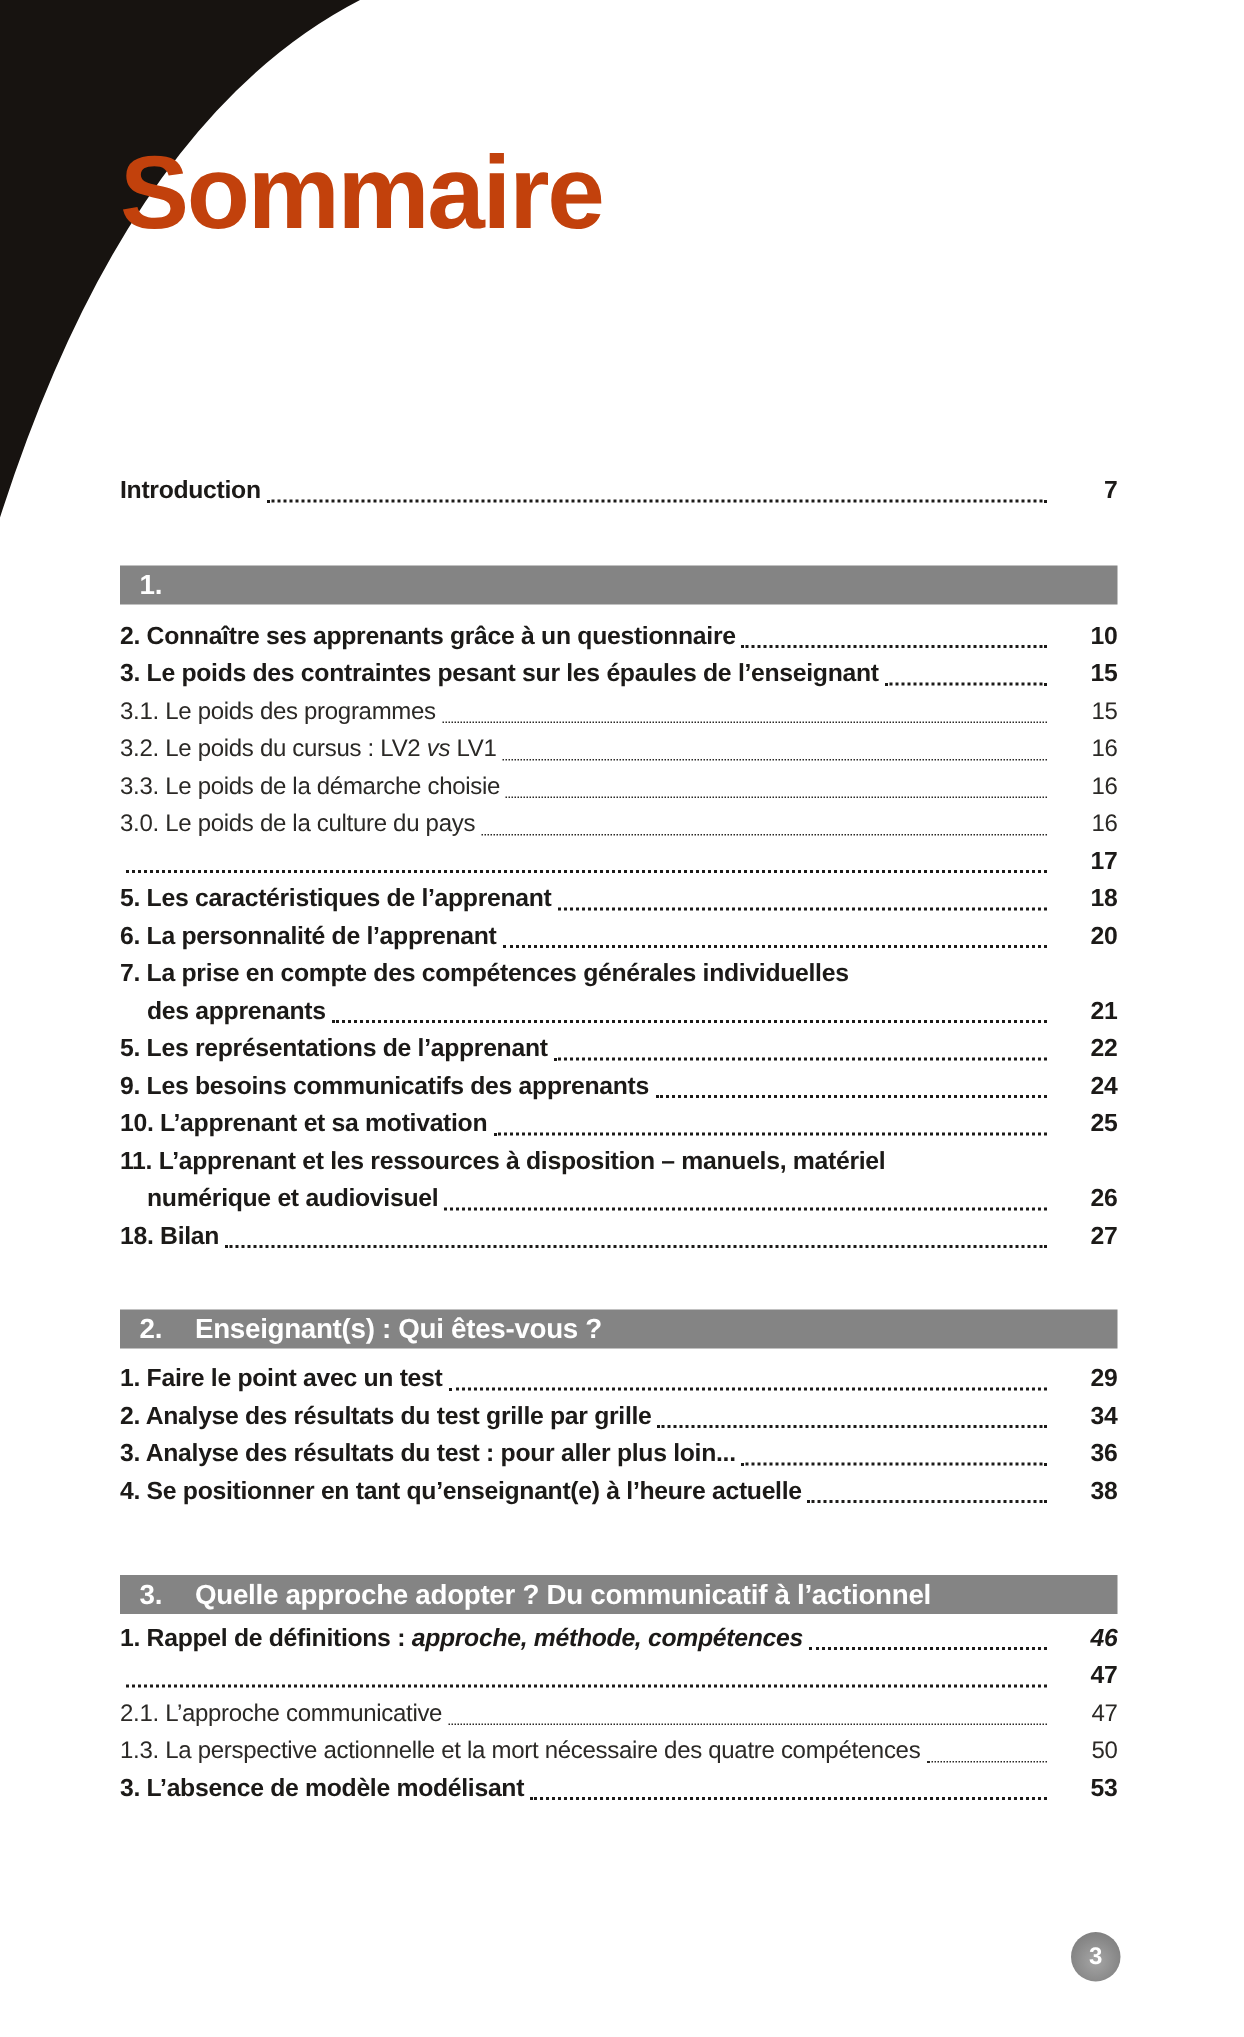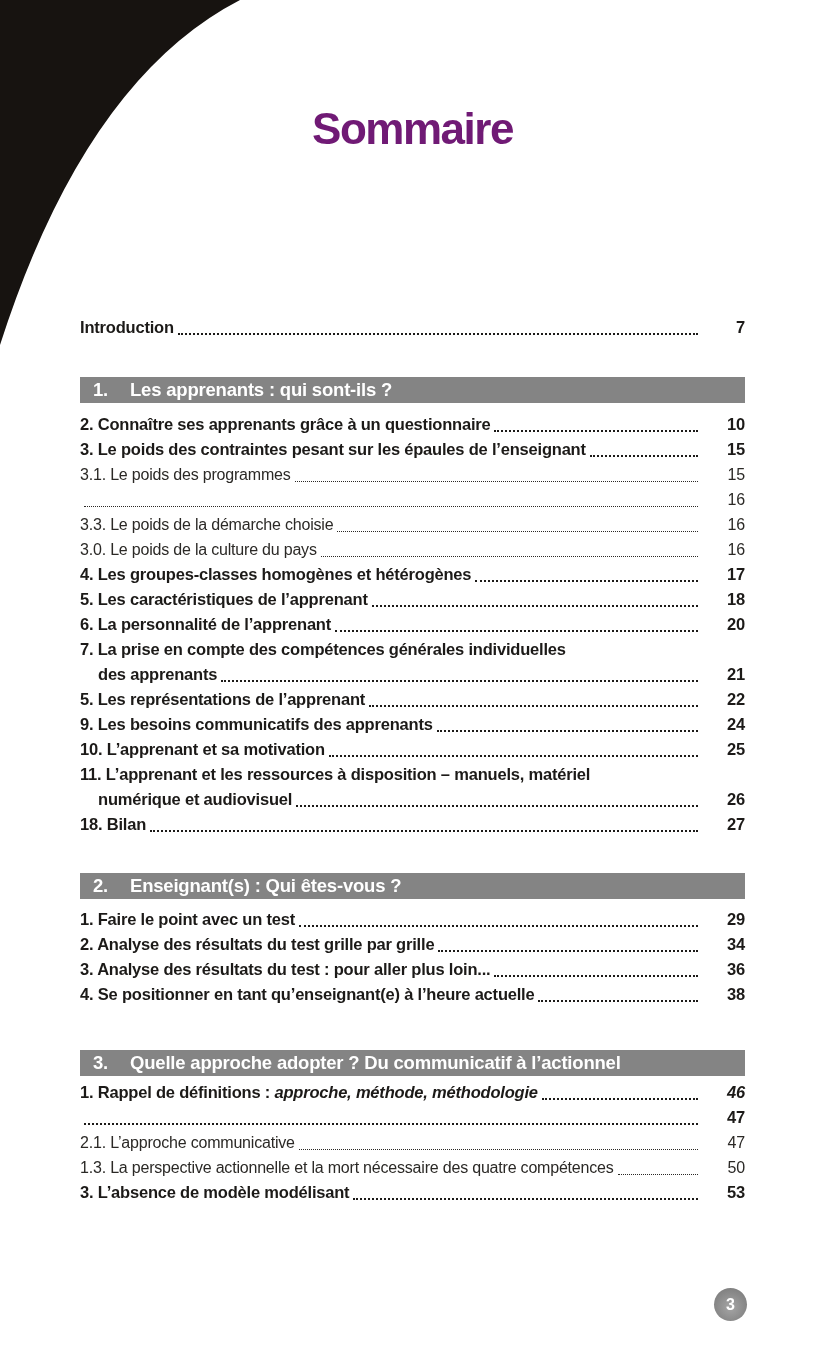--- a/index.html
+++ b/index.html
@@ -4,22 +4,22 @@
 <style>
   html,body{margin:0;padding:0;}
   body{
     width:829px;height:1358px;position:relative;overflow:hidden;
     background:#ffffff;color:#1c1a18;
     font-family:"Liberation Sans","DejaVu Sans",sans-serif;
   }
   .corner{position:absolute;top:0;left:0;width:250px;height:350px;}
   .content{position:absolute;top:0;left:80px;width:665px;}
   .title{
-    margin:98px 0 0 0;text-align:center;font-weight:bold;
-    font-size:44px;line-height:62px;letter-spacing:-1.5px;color:#701a75;
+    margin:98px 0 0 0;font-weight:bold;
+    font-size:69px;line-height:62px;letter-spacing:-1.5px;color:#c2410c;
   }
   .row{display:flex;line-height:25px;font-size:16.5px;letter-spacing:-0.2px;}
   .row .t{white-space:nowrap;}
   .row.bold{font-weight:bold;}
   .row.light{font-weight:400;color:#2b2926;font-size:16px;}
   .dots{flex:1;align-self:flex-end;margin:0 5px 5px 4px;border-bottom:2.4px dotted #1c1a18;}
   .row.light .dots{border-bottom:1.6px dotted #2b2926;margin-bottom:5px;}
   .dots.none{border-bottom:none;}
   .pg{width:36px;text-align:right;margin-left:6px;flex:none;}
   .it{font-style:italic;}
@@ -57,54 +57,53 @@
   <h1 class="title">Sommaire</h1>
 
   <div class="row bold intro-row">
     <span class="t">Introduction</span>
     <span class="dots"></span>
     <span class="pg">7</span>
   </div>
 
   <div class="bar bar1">
     <span class="num">1.</span>
-    <span>Les apprenants : qui sont-ils ?</span>
   </div>
   <div class="list1">
     <div class="row bold">
       <span class="t">2. Connaître ses apprenants grâce à un questionnaire</span>
       <span class="dots"></span>
       <span class="pg">10</span>
     </div>
     <div class="row bold">
       <span class="t">3. Le poids des contraintes pesant sur les épaules de l’enseignant</span>
       <span class="dots"></span>
       <span class="pg">15</span>
     </div>
     <div class="row light">
       <span class="t">3.1. Le poids des programmes</span>
       <span class="dots"></span>
       <span class="pg">15</span>
     </div>
     <div class="row light">
+      <span class="t"><span>3.2. Le poids du cursus : LV2 </span><span class="it">vs</span><span> LV1</span></span>
       <span class="dots"></span>
       <span class="pg">16</span>
     </div>
     <div class="row light">
       <span class="t">3.3. Le poids de la démarche choisie</span>
       <span class="dots"></span>
       <span class="pg">16</span>
     </div>
     <div class="row light">
       <span class="t">3.0. Le poids de la culture du pays</span>
       <span class="dots"></span>
       <span class="pg">16</span>
     </div>
     <div class="row bold">
-      <span class="t">4. Les groupes-classes homogènes et hétérogènes</span>
       <span class="dots"></span>
       <span class="pg">17</span>
     </div>
     <div class="row bold">
       <span class="t">5. Les caractéristiques de l’apprenant</span>
       <span class="dots"></span>
       <span class="pg">18</span>
     </div>
     <div class="row bold">
       <span class="t">6. La personnalité de l’apprenant</span>
@@ -175,21 +174,21 @@
       <span class="pg">38</span>
     </div>
   </div>
 
   <div class="bar bar3">
     <span class="num">3.</span>
     <span>Quelle approche adopter ? Du communicatif à l’actionnel</span>
   </div>
   <div class="list3">
     <div class="row bold">
-      <span class="t"><span>1. Rappel de définitions : </span><span class="it">approche, méthode, méthodologie</span></span>
+      <span class="t"><span>1. Rappel de définitions : </span><span class="it">approche, méthode, compétences</span></span>
       <span class="dots"></span>
       <span class="pg it">46</span>
     </div>
     <div class="row bold">
       <span class="dots"></span>
       <span class="pg">47</span>
     </div>
     <div class="row light">
       <span class="t">2.1. L’approche communicative</span>
       <span class="dots"></span>

